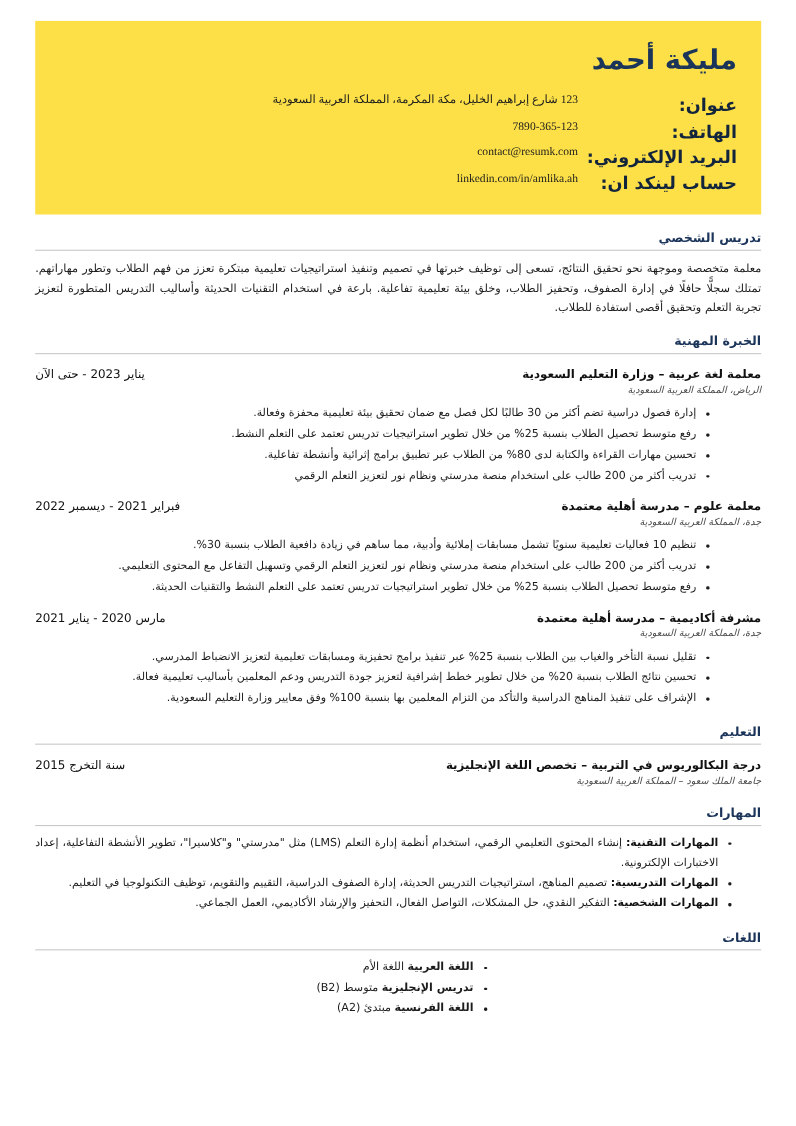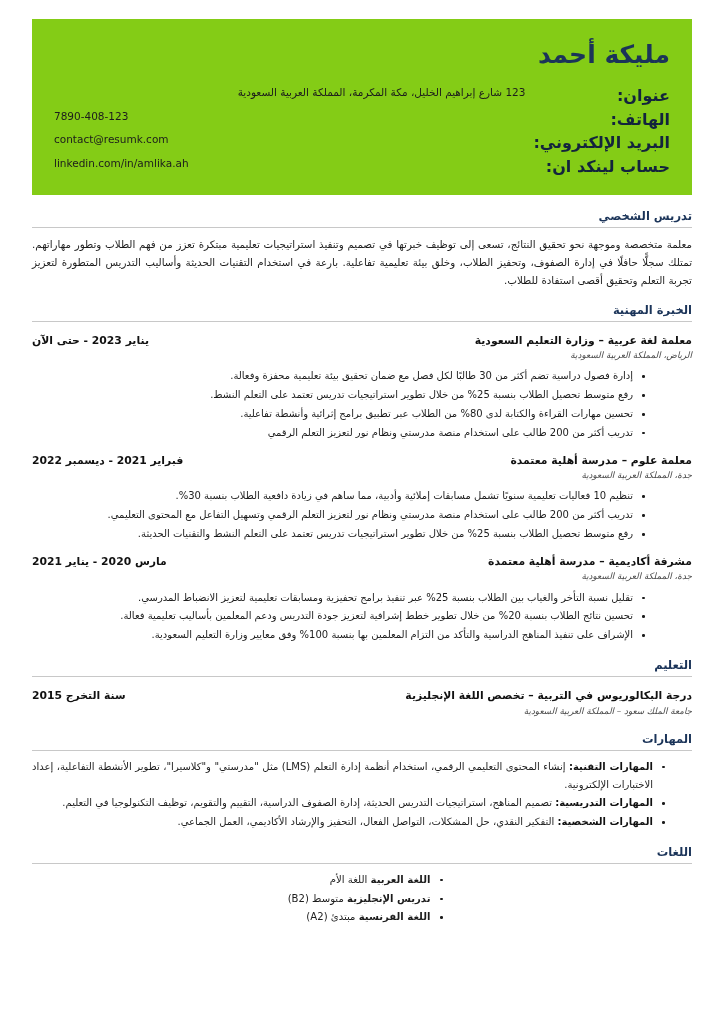--- a/index.html
+++ b/index.html
@@ -20,21 +20,21 @@
     width: 724px;
     height: 1024px;
     box-sizing: border-box;
     padding: 0;
     position: relative;
   }
 
   
   .header-band {
     margin: 19px 32px 0 32px;
-    background: #84cc16;
+    background: #fde047;
     padding: 14px 22px 16px 22px;
     box-sizing: border-box;
   }
   .cv-name {
     text-align: right;
     font-size: 25px;
     font-weight: bold;
     color: #1b3459;
     line-height: 1.25;
     margin: 6px 0 14px 0;
@@ -50,25 +50,27 @@
     text-align: right;
     font-size: 16px;
     font-weight: bold;
     color: #13243d;
     white-space: nowrap;
     padding: 1px 0 1px 8px;
     width: 1%;
     vertical-align: top;
   }
   .contact-value {
+    text-align: right;
     font-size: 10.5px;
     color: #1c1c1c;
     padding: 1px 0;
     vertical-align: top;
     direction: rtl;
+    font-family: Liberation Serif, serif;
   }
   .contact-value.ltr {
     direction: ltr;
     unicode-bidi: embed;
   }
 
   
   .section {
     margin: 0 32px;
     padding: 0;
@@ -112,21 +114,21 @@
   }
   .entry-title {
     font-size: 10.8px;
     font-weight: bold;
     color: #111111;
     text-align: right;
     line-height: 1.45;
   }
   .entry-date {
     font-size: 10.8px;
-    font-weight: bold;
+    font-weight: normal;
     color: #111111;
     text-align: center;
     white-space: nowrap;
     line-height: 1.45;
     direction: rtl;
   }
   .entry-sub {
     font-size: 8.8px;
     font-style: italic;
     color: #4a4a4a;
@@ -211,21 +213,21 @@
   <div class="header-band">
     <div class="cv-name">مليكة أحمد</div>
     <table class="contact-table">
       <tbody>
         <tr>
           <td class="contact-label">عنوان:</td>
           <td class="contact-value">123 شارع إبراهيم الخليل، مكة المكرمة، المملكة العربية السعودية</td>
         </tr>
         <tr>
           <td class="contact-label">الهاتف:</td>
-          <td class="contact-value ltr">7890-408-123</td>
+          <td class="contact-value ltr">7890-365-123</td>
         </tr>
         <tr>
           <td class="contact-label">البريد الإلكتروني:</td>
           <td class="contact-value ltr">contact@resumk.com</td>
         </tr>
         <tr>
           <td class="contact-label">حساب لينكد ان:</td>
           <td class="contact-value ltr">linkedin.com/in/amlika.ah</td>
         </tr>
       </tbody>

